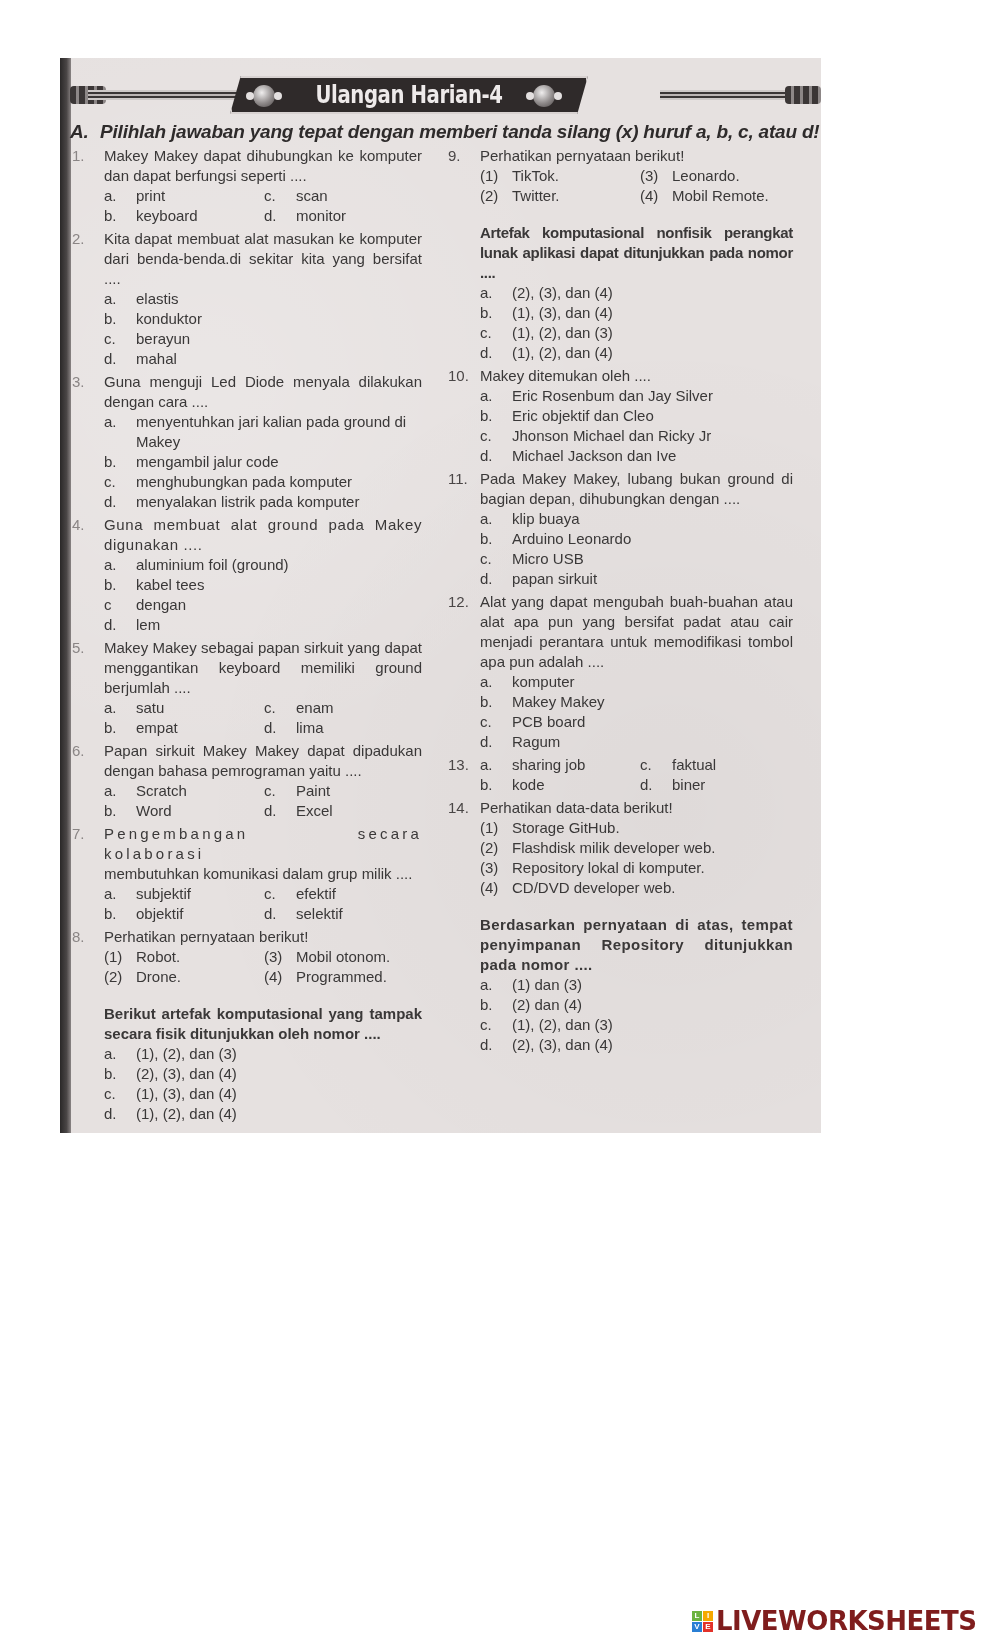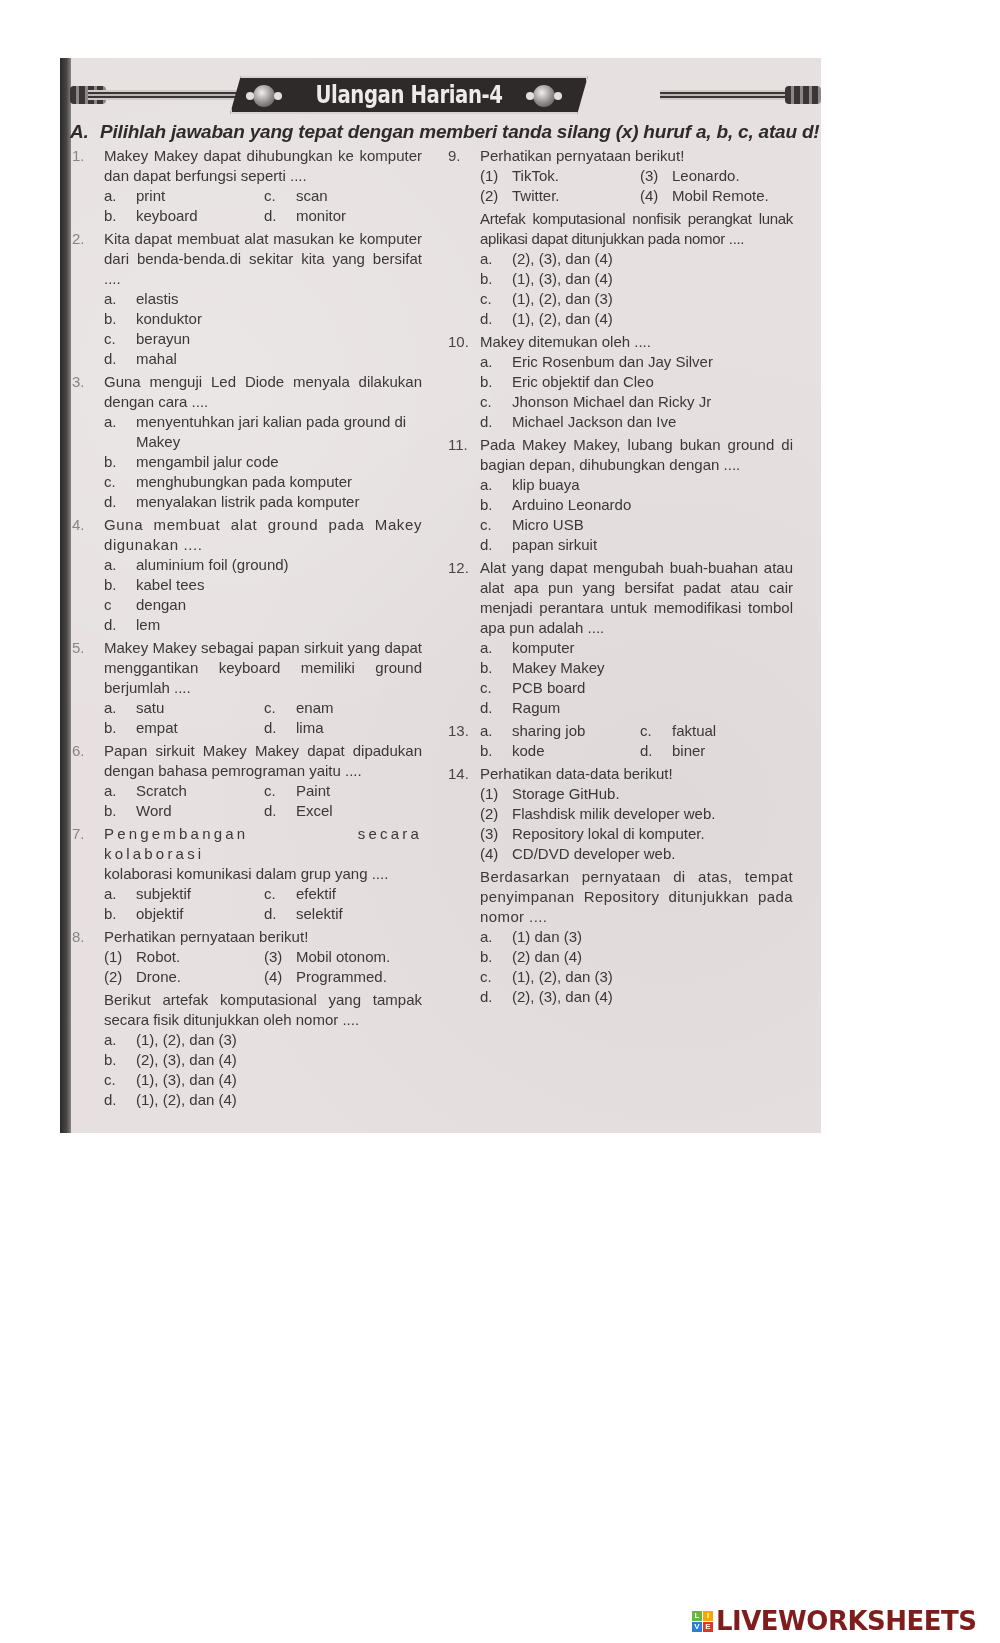--- a/index.html
+++ b/index.html
@@ -63,21 +63,21 @@
   .col.left .q .num { color: #8a8585; }
   .q .stem { text-align: justify; }
   .opts { display: grid; }
   .opts.two { grid-template-columns: 160px 1fr; }
   .opt { display: flex; }
   .opt .lbl { width: 32px; flex-shrink: 0; }
   .items { display: grid; grid-template-columns: 160px 1fr; margin-top: 0; }
   .items.one { grid-template-columns: 1fr; }
   .item { display: flex; }
   .item .lbl { width: 32px; flex-shrink: 0; }
-  .follow { margin-top: 3px; text-align: justify; }
+  .follow { margin-top: 17px; text-align: justify; font-weight: bold; }
   .spaced { letter-spacing: 3.2px; }
   .em { font-style: italic; }
 
   .logo { position: absolute; left: 692px; top: 1606px; display: flex; align-items: center; }
   .logo-squares { display: grid; grid-template-columns: 10px 10px; grid-template-rows: 10px 10px; gap: 1px; margin-right: 3px; }
   .sq { font-size: 8px; font-weight: bold; color: #fff; display: flex; align-items: center; justify-content: center; line-height: 1; }
   .logo-text { font-family: "DejaVu Sans", sans-serif; font-weight: bold; font-size: 26px; color: #7f1d1d; letter-spacing: -0.5px; }
 </style>
 </head>
 <body>
@@ -241,21 +241,21 @@
         <div class="opt">
             <span class="lbl">d.</span>
             <span>Excel</span>
           </div>
       </div>
     </div>
 
     <div class="q">
       <span class="num">7.</span>
       <div class="stem spaced">Pengembangan secara kolaborasi</div>
-      <div class="stem">kolaborasi komunikasi dalam grup yang ....</div>
+      <div class="stem">membutuhkan komunikasi dalam grup milik ....</div>
       <div class="opts two">
         <div class="opt">
             <span class="lbl">a.</span>
             <span>subjektif</span>
           </div>
         <div class="opt">
             <span class="lbl">c.</span>
             <span>efektif</span>
           </div>
         <div class="opt">

